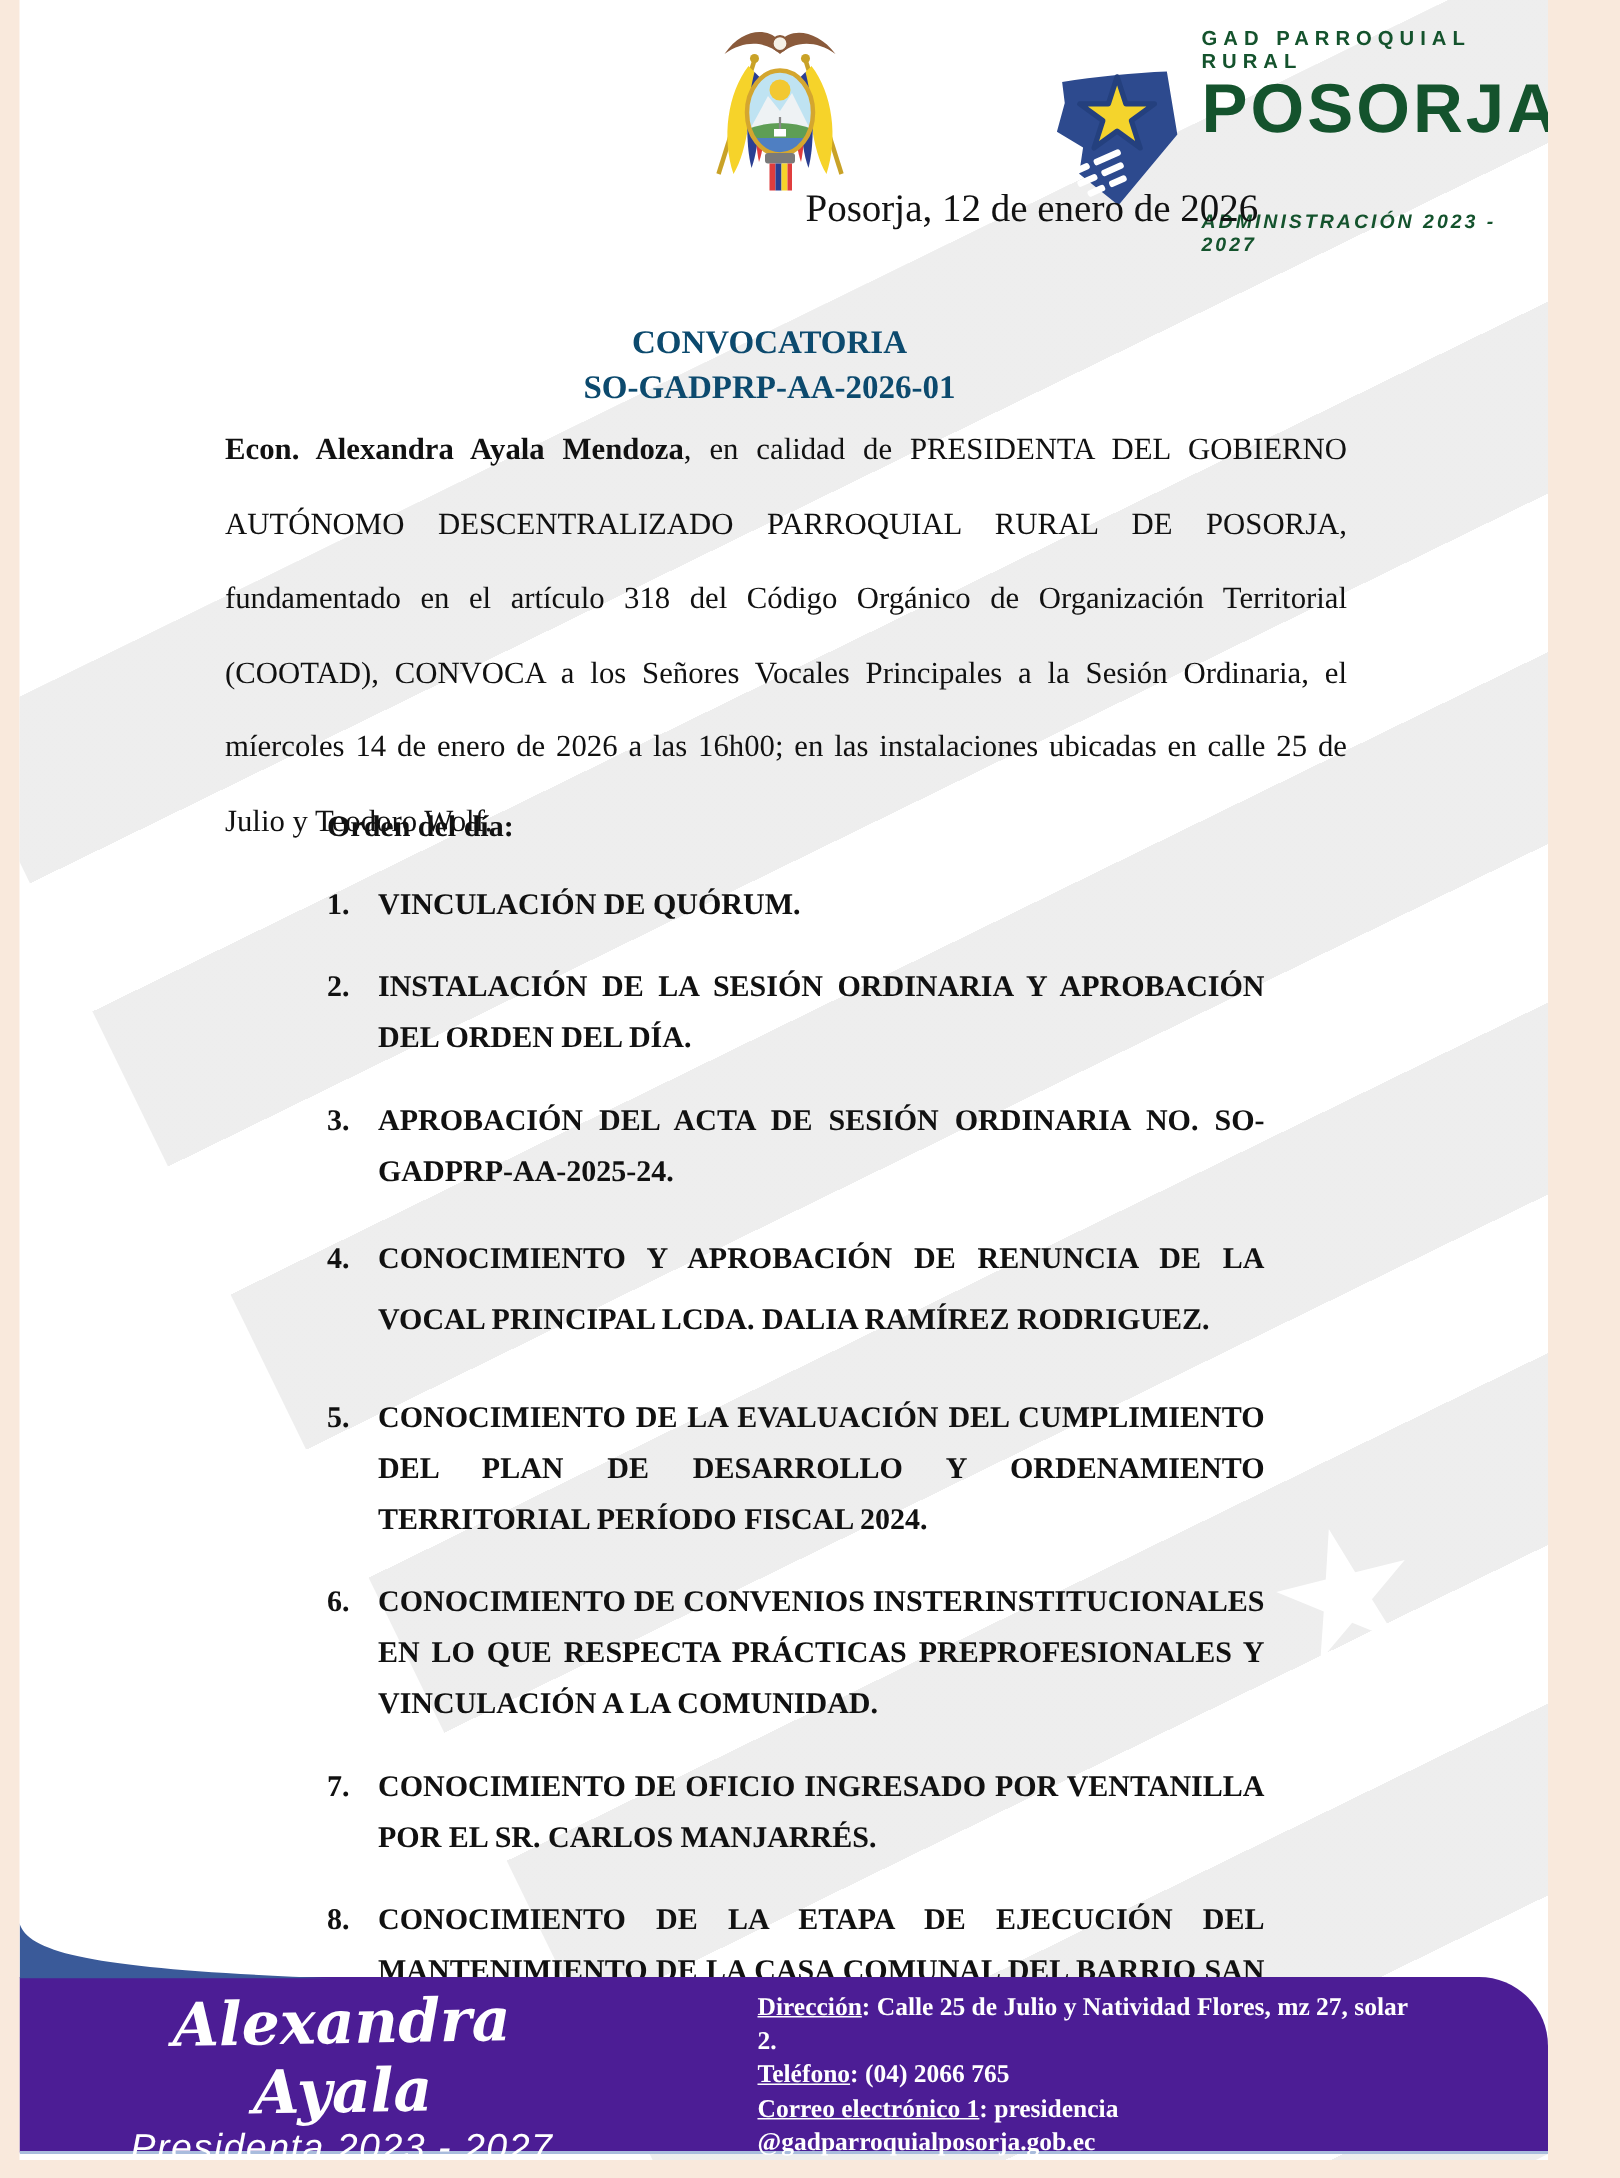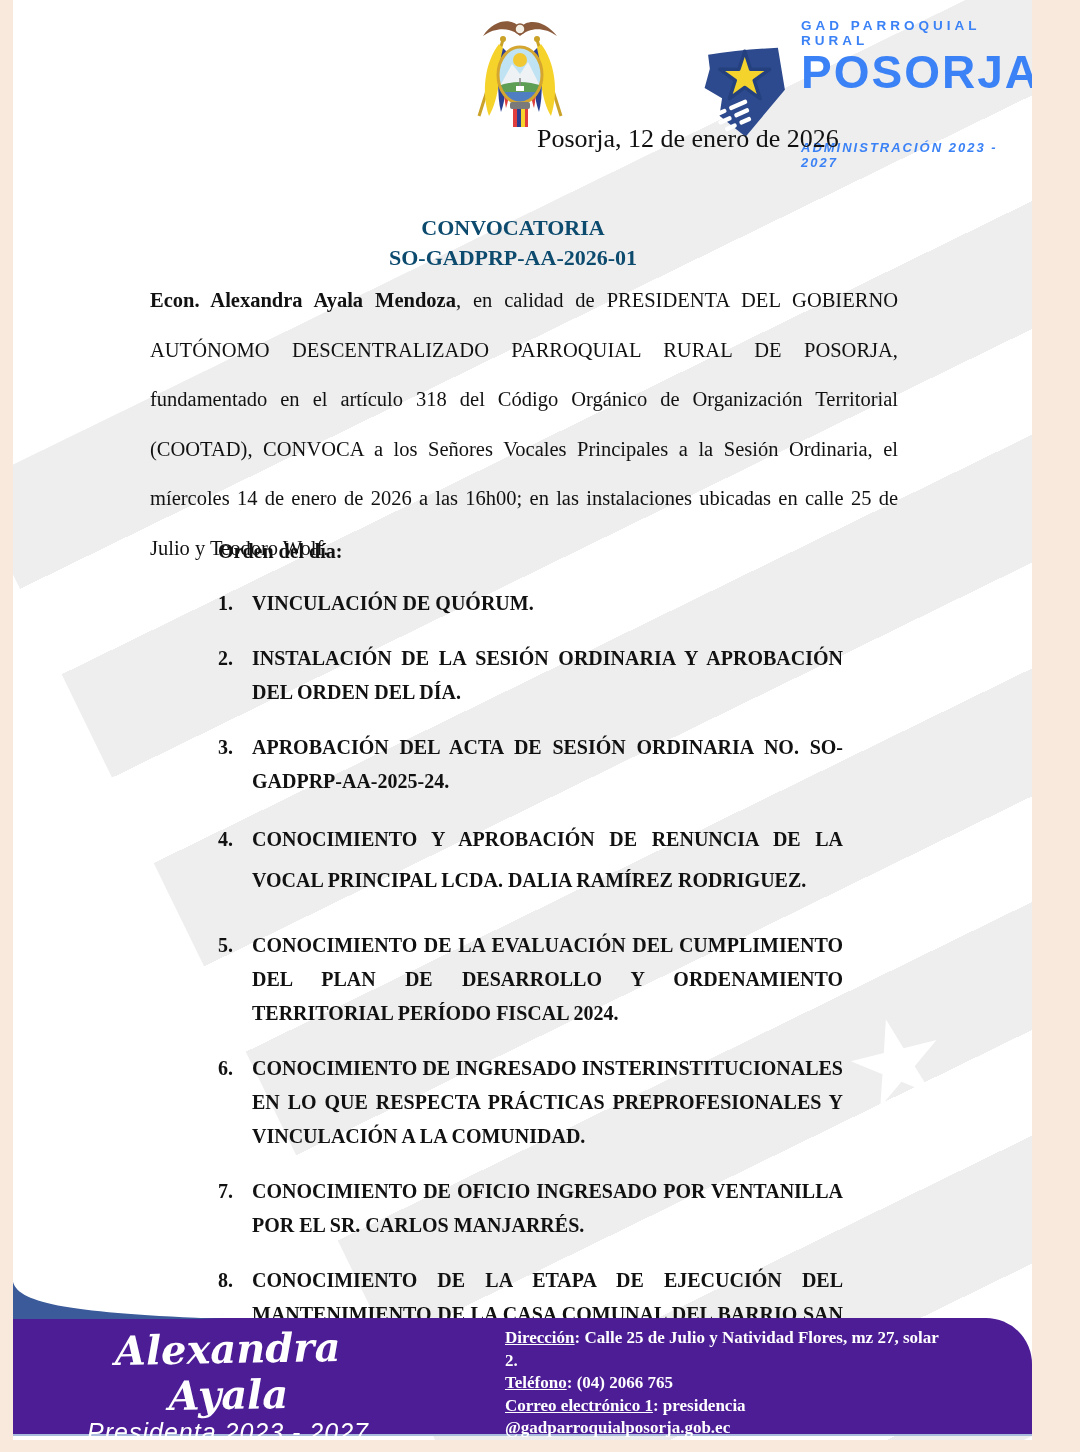--- a/index.html
+++ b/index.html
@@ -28,21 +28,21 @@
   .wm-star {
     position: absolute; left: 838px; top: 1018px;
     width: 92px; height: 92px; background: #ffffff;
     transform: rotate(-14deg);
     clip-path: polygon(50% 0%, 61% 35%, 98% 35%, 68% 57%, 79% 91%, 50% 70%, 21% 91%, 32% 57%, 2% 35%, 39% 35%);
   }
   
   .coat { position: absolute; left: 440px; top: 12px; width: 134px; height: 120px; }
   .logo { position: absolute; left: 682px; top: 18px; width: 320px; display: flex; gap: 10px; align-items: center; }
   .pennant { width: 96px; height: 96px; flex: 0 0 auto; }
-  .logo-text { display: flex; flex-direction: column; font-family: "Liberation Sans", sans-serif; color: #3b82f6; }
+  .logo-text { display: flex; flex-direction: column; font-family: "Liberation Sans", sans-serif; color: #14532d; }
   .logo-org   { font-size: 13.5px; font-weight: 700; letter-spacing: 4px; }
   .logo-name  { font-size: 46px; font-weight: 800; letter-spacing: 2px; line-height: 1.05; }
   .logo-admin { font-size: 13px; font-weight: 700; font-style: italic; letter-spacing: 2px; margin-top: 44px; }
   .date-line { position: absolute; left: 524px; top: 124px; font-size: 26px; color: #111; text-align: right; }
   
   .doc-title { position: absolute; left: 280px; top: 213px; width: 440px; text-align: center;
                font-weight: 700; font-size: 22px; line-height: 30px; color: #0c4a6e; }
   
   .intro {
     position: absolute; left: 137px; top: 276px; width: 748px;
@@ -166,21 +166,21 @@
     <li class="tall sp">
         <span class="num">4.</span>
         <span class="txt">CONOCIMIENTO Y APROBACIÓN DE RENUNCIA DE LA VOCAL PRINCIPAL LCDA. DALIA RAMÍREZ RODRIGUEZ.</span>
       </li>
     <li>
         <span class="num">5.</span>
         <span class="txt">CONOCIMIENTO DE LA EVALUACIÓN DEL CUMPLIMIENTO DEL PLAN DE DESARROLLO Y ORDENAMIENTO TERRITORIAL PERÍODO FISCAL 2024.</span>
       </li>
     <li>
         <span class="num">6.</span>
-        <span class="txt">CONOCIMIENTO DE INGRESADO INSTERINSTITUCIONALES EN LO QUE RESPECTA PRÁCTICAS PREPROFESIONALES Y VINCULACIÓN A LA COMUNIDAD.</span>
+        <span class="txt">CONOCIMIENTO DE CONVENIOS INSTERINSTITUCIONALES EN LO QUE RESPECTA PRÁCTICAS PREPROFESIONALES Y VINCULACIÓN A LA COMUNIDAD.</span>
       </li>
     <li>
         <span class="num">7.</span>
         <span class="txt">CONOCIMIENTO DE OFICIO INGRESADO POR VENTANILLA POR EL SR. CARLOS MANJARRÉS.</span>
       </li>
     <li>
         <span class="num">8.</span>
         <span class="txt">CONOCIMIENTO DE LA ETAPA DE EJECUCIÓN DEL MANTENIMIENTO DE LA CASA COMUNAL DEL BARRIO SAN JOSÉ DE LA PARROQUIA POSORJA.</span>
       </li>
   </ol>

